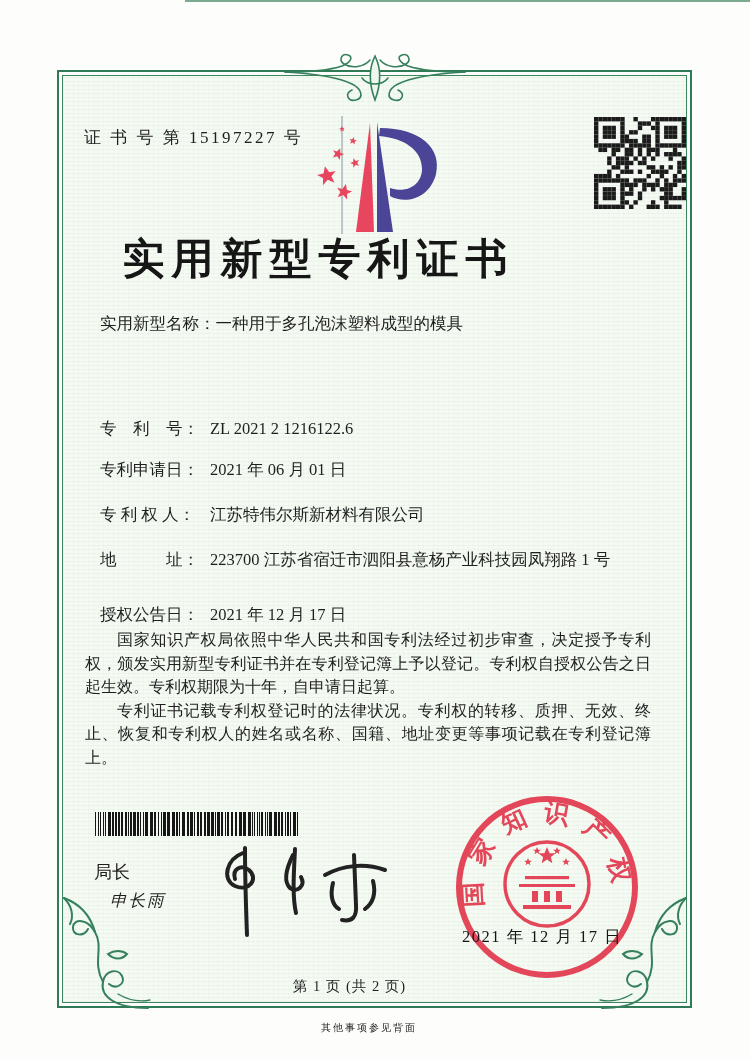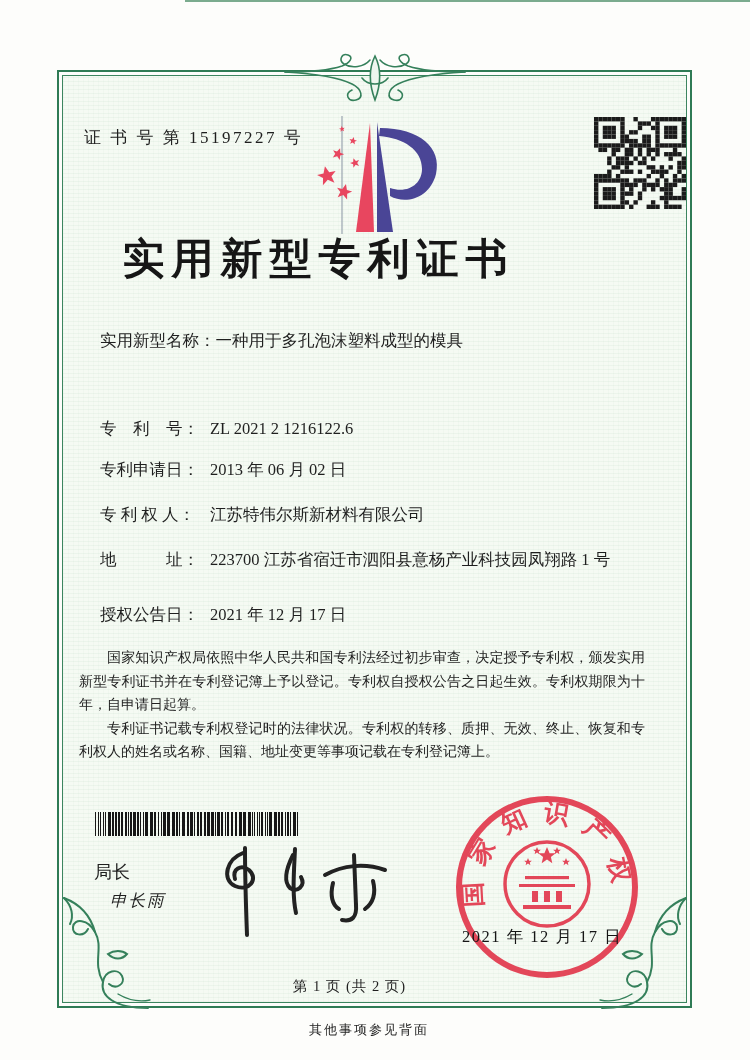--- a/index.html
+++ b/index.html
@@ -29,30 +29,30 @@
   #cert-no{left:84px;top:126px;font-size:17px;letter-spacing:2.5px;}
   #logo{left:300px;top:112px;width:160px;height:125px;}
   #qr{left:594px;top:117px;width:92px;height:92px;}
   #title{
     left:57px;top:231px;width:523px;text-align:center;
     font-size:42px;font-weight:700;letter-spacing:7px;color:#161616;
   }
   .row{left:100px;font-size:16.5px;white-space:nowrap;}
   .row .lbl{display:inline-block;min-width:110px;}
   .row2{left:360px;font-size:16.5px;white-space:nowrap;}
-  #paras{left:79px;top:628px;width:566px;font-size:14px;line-height:23.5px;text-align:justify;margin-top:18px;}
+  #paras{left:85px;top:628px;width:566px;font-size:16px;line-height:23.5px;text-align:justify;}
   #paras p{margin:0;text-indent:2em;}
   #barcode{left:95px;top:812px;width:205px;height:24px;}
   #director-title{left:94px;top:860px;font-size:18px;}
   #director-name{left:110px;top:890px;font-size:16.5px;letter-spacing:2px;font-style:italic;}
   #signature{left:205px;top:843px;width:195px;height:98px;}
   #seal{left:452px;top:792px;width:190px;height:190px;opacity:.93;}
   #seal-date{left:462px;top:926px;font-size:16.5px;letter-spacing:1.5px;color:#151515;}
   #page-indicator{left:57px;top:977px;width:585px;text-align:center;font-size:14.5px;letter-spacing:1px;}
-  #back-note{left:0;top:1021px;width:738px;text-align:center;font-size:13px;letter-spacing:2px;}
+  #back-note{left:0;top:1021px;width:738px;text-align:center;font-size:10px;letter-spacing:2px;}
   #orn-top{left:280px;top:52px;width:190px;height:58px;}
   #orn-bl{left:48px;top:890px;width:105px;height:125px;}
   #orn-br{left:597px;top:890px;width:105px;height:125px;transform:scaleX(-1);}
 </style>
 </head>
 <body>
 
 <div id="page">
 
   <div id="scan-edge" class="abs"></div>
@@ -353,28 +353,28 @@
         <rect x="61.33" y="87.62" width="4.38" height="4.38" fill="#1b1b1b"></rect>
         <rect x="70.10" y="87.62" width="4.38" height="4.38" fill="#1b1b1b"></rect>
         <rect x="74.48" y="87.62" width="4.38" height="4.38" fill="#1b1b1b"></rect>
         <rect x="78.86" y="87.62" width="4.38" height="4.38" fill="#1b1b1b"></rect>
         <rect x="83.24" y="87.62" width="4.38" height="4.38" fill="#1b1b1b"></rect>
       </svg>
   </div>
 
   <div id="title" class="abs">实用新型专利证书</div>
 
-  <div class="abs row" style="top:330px">
+  <div class="abs row" style="top:313px">
     <span class="lbl">实用新型名称：</span><span class="val">一种用于多孔泡沫塑料成型的模具</span>
   </div>
   <div class="abs row" style="top:418px">
     <span class="lbl">专　利　号：</span><span class="val">ZL 2021 2 1216122.6</span>
   </div>
   <div class="abs row" style="top:459px">
-    <span class="lbl">专利申请日：</span><span class="val">2013 年 06 月 02 日</span>
+    <span class="lbl">专利申请日：</span><span class="val">2021 年 06 月 01 日</span>
   </div>
   <div class="abs row" style="top:504px">
     <span class="lbl">专 利 权 人：</span><span class="val">江苏特伟尔斯新材料有限公司</span>
   </div>
   <div class="abs row" style="top:549px">
     <span class="lbl">地　　　址：</span><span class="val">223700 江苏省宿迁市泗阳县意杨产业科技园凤翔路 1 号</span>
   </div>
   <div class="abs row" style="top:604px">
     <span class="lbl">授权公告日：</span><span class="val">2021 年 12 月 17 日</span>
   </div>

